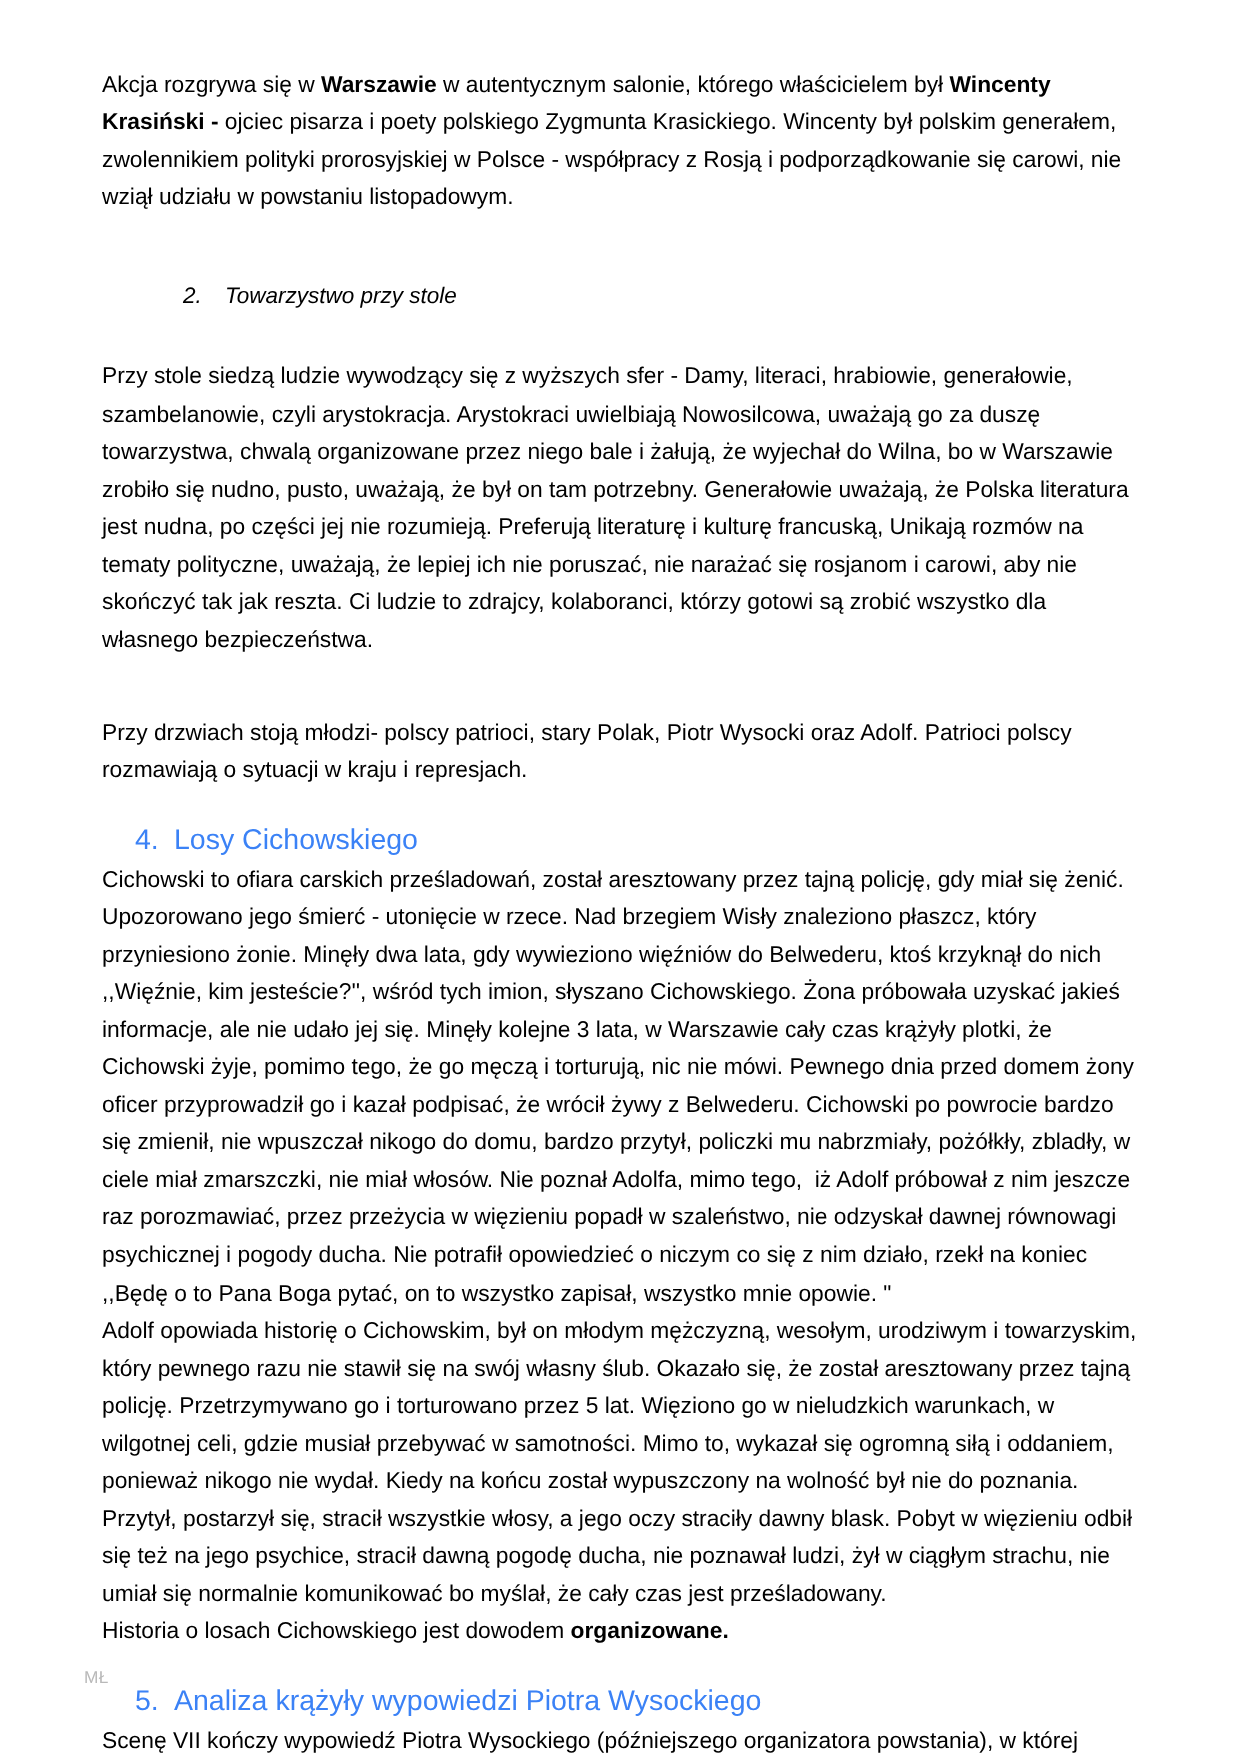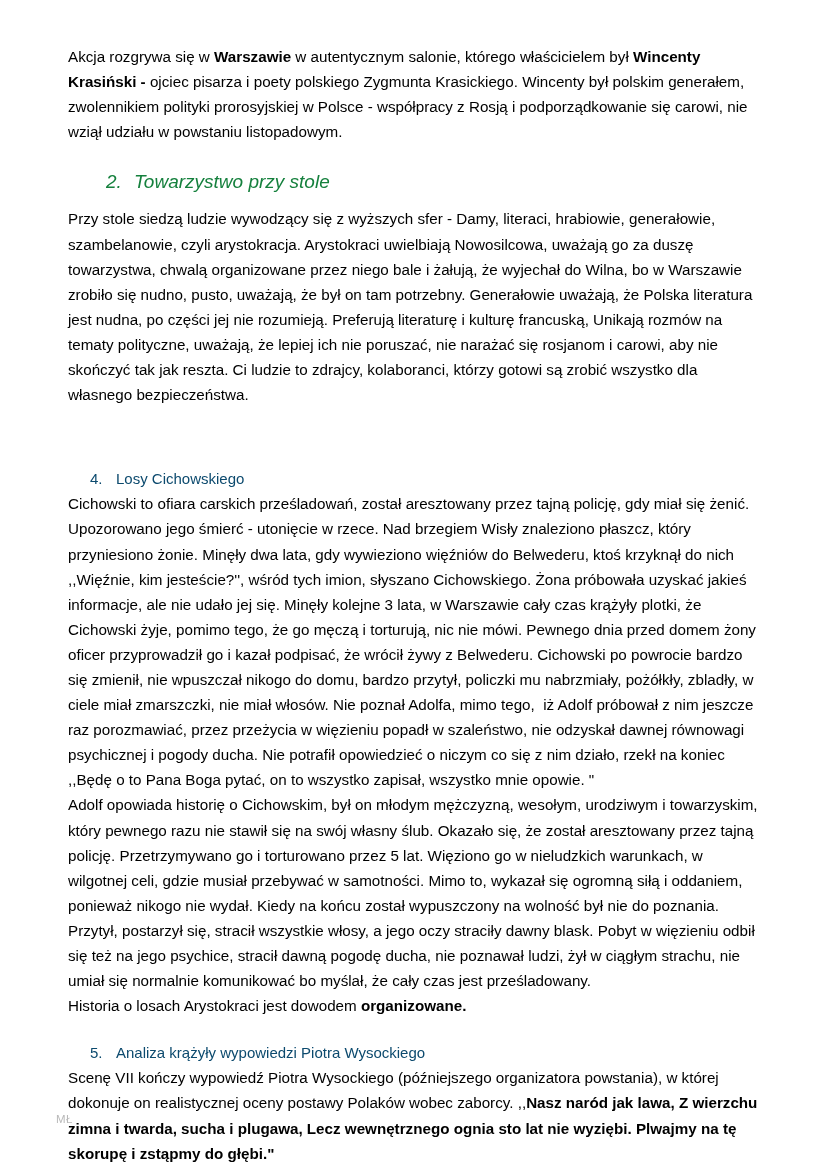--- a/index.html
+++ b/index.html
@@ -28,40 +28,40 @@
   p.para {
     margin: 0;
     font-size: 15.2px;
     line-height: 25.1px;
     text-align: left;
     color: #000000;
     white-space: pre-wrap;
   }
   
   .heading-italic {
-    margin: 0;
+    margin: 16px;
     padding-left: 38px;
-    font-size: 19px;
+    font-size: 15px;
     line-height: 25.1px;
     font-style: italic;
-    color: #15803d;
+    color: #000000;
     white-space: pre;
   }
   .heading-italic .num {
     display: inline-block;
     width: 28px;
     font-style: italic;
   }
   
   .heading-plain {
     margin: 0;
     padding-left: 22px;
-    font-size: 15px;
+    font-size: 19px;
     line-height: 25.1px;
-    color: #0c4a6e;
+    color: #3b82f6;
     white-space: pre;
   }
   .heading-plain .num {
     display: inline-block;
     width: 26px;
   }
   b, .b { font-weight: bold; }
   .gap-lg { height: 25px; }
   .gap-md { height: 22px; }
   .gap-sm { height: 12px; }
@@ -89,30 +89,31 @@
 
     <div class="gap-sm"></div>
 
     <p class="para">Przy stole siedzą ludzie wywodzący się z wyższych sfer - Damy, literaci, hrabiowie, generałowie, szambelanowie, czyli arystokracja. Arystokraci uwielbiają Nowosilcowa, uważają go za duszę towarzystwa, chwalą organizowane przez niego bale i żałują, że wyjechał do Wilna, bo w Warszawie zrobiło się nudno, pusto, uważają, że był on tam potrzebny. Generałowie uważają, że Polska literatura jest nudna, po części jej nie rozumieją. Preferują literaturę i kulturę francuską, Unikają rozmów na tematy polityczne, uważają, że lepiej ich nie poruszać, nie narażać się rosjanom i carowi, aby nie skończyć tak jak reszta. Ci ludzie to zdrajcy, kolaboranci, którzy gotowi są zrobić wszystko dla własnego bezpieczeństwa.</p>
 
     <div class="gap-lg"></div>
 
 
     <div class="gap-sm"></div>
 
+    <p class="para">Przy drzwiach stoją młodzi- polscy patrioci, stary Polak, Piotr Wysocki oraz Adolf. Patrioci polscy rozmawiają o sytuacji w kraju i represjach.</p>
 
     <div class="gap-md"></div>
 
     <div class="heading-plain"><span class="num">4.</span><span>Losy Cichowskiego</span></div>
 
     <p class="para">Cichowski to ofiara carskich prześladowań, został aresztowany przez tajną policję, gdy miał się żenić. Upozorowano jego śmierć - utonięcie w rzece. Nad brzegiem Wisły znaleziono płaszcz, który przyniesiono żonie. Minęły dwa lata, gdy wywieziono więźniów do Belwederu, ktoś krzyknął do nich ,,Więźnie, kim jesteście?'', wśród tych imion, słyszano Cichowskiego. Żona próbowała uzyskać jakieś informacje, ale nie udało jej się. Minęły kolejne 3 lata, w Warszawie cały czas krążyły plotki, że Cichowski żyje, pomimo tego, że go męczą i torturują, nic nie mówi. Pewnego dnia przed domem żony oficer przyprowadził go i kazał podpisać, że wrócił żywy z Belwederu. Cichowski po powrocie bardzo się zmienił, nie wpuszczał nikogo do domu, bardzo przytył, policzki mu nabrzmiały, pożółkły, zbladły, w ciele miał zmarszczki, nie miał włosów. Nie poznał Adolfa, mimo tego,  iż Adolf próbował z nim jeszcze raz porozmawiać, przez przeżycia w więzieniu popadł w szaleństwo, nie odzyskał dawnej równowagi psychicznej i pogody ducha. Nie potrafił opowiedzieć o niczym co się z nim działo, rzekł na koniec ,,Będę o to Pana Boga pytać, on to wszystko zapisał, wszystko mnie opowie. "</p>
 
     <p class="para">Adolf opowiada historię o Cichowskim, był on młodym mężczyzną, wesołym, urodziwym i towarzyskim, który pewnego razu nie stawił się na swój własny ślub. Okazało się, że został aresztowany przez tajną policję. Przetrzymywano go i torturowano przez 5 lat. Więziono go w nieludzkich warunkach, w wilgotnej celi, gdzie musiał przebywać w samotności. Mimo to, wykazał się ogromną siłą i oddaniem, ponieważ nikogo nie wydał. Kiedy na końcu został wypuszczony na wolność był nie do poznania. Przytył, postarzył się, stracił wszystkie włosy, a jego oczy straciły dawny blask. Pobyt w więzieniu odbił się też na jego psychice, stracił dawną pogodę ducha, nie poznawał ludzi, żył w ciągłym strachu, nie umiał się normalnie komunikować bo myślał, że cały czas jest prześladowany.</p>
 
-    <p class="para"><span>Historia o losach Arystokraci jest dowodem </span><b>organizowane.</b></p>
+    <p class="para"><span>Historia o losach Cichowskiego jest dowodem </span><b>organizowane.</b></p>
 
     <div class="gap-md"></div>
 
     <div class="heading-plain"><span class="num">5.</span><span>Analiza krążyły wypowiedzi Piotra Wysockiego</span></div>
 
     <p class="para"><span>Scenę VII kończy wypowiedź Piotra Wysockiego (późniejszego organizatora powstania), w której dokonuje on realistycznej oceny postawy Polaków wobec zaborcy. ,,</span><b>Nasz naród jak lawa, Z wierzchu zimna i twarda, sucha i plugawa, Lecz wewnętrznego ognia sto lat nie wyziębi. Plwajmy na tę skorupę i zstąpmy do głębi."</b></p>
 
   </div>
 
   <div class="footer-mark">MŁ</div>

